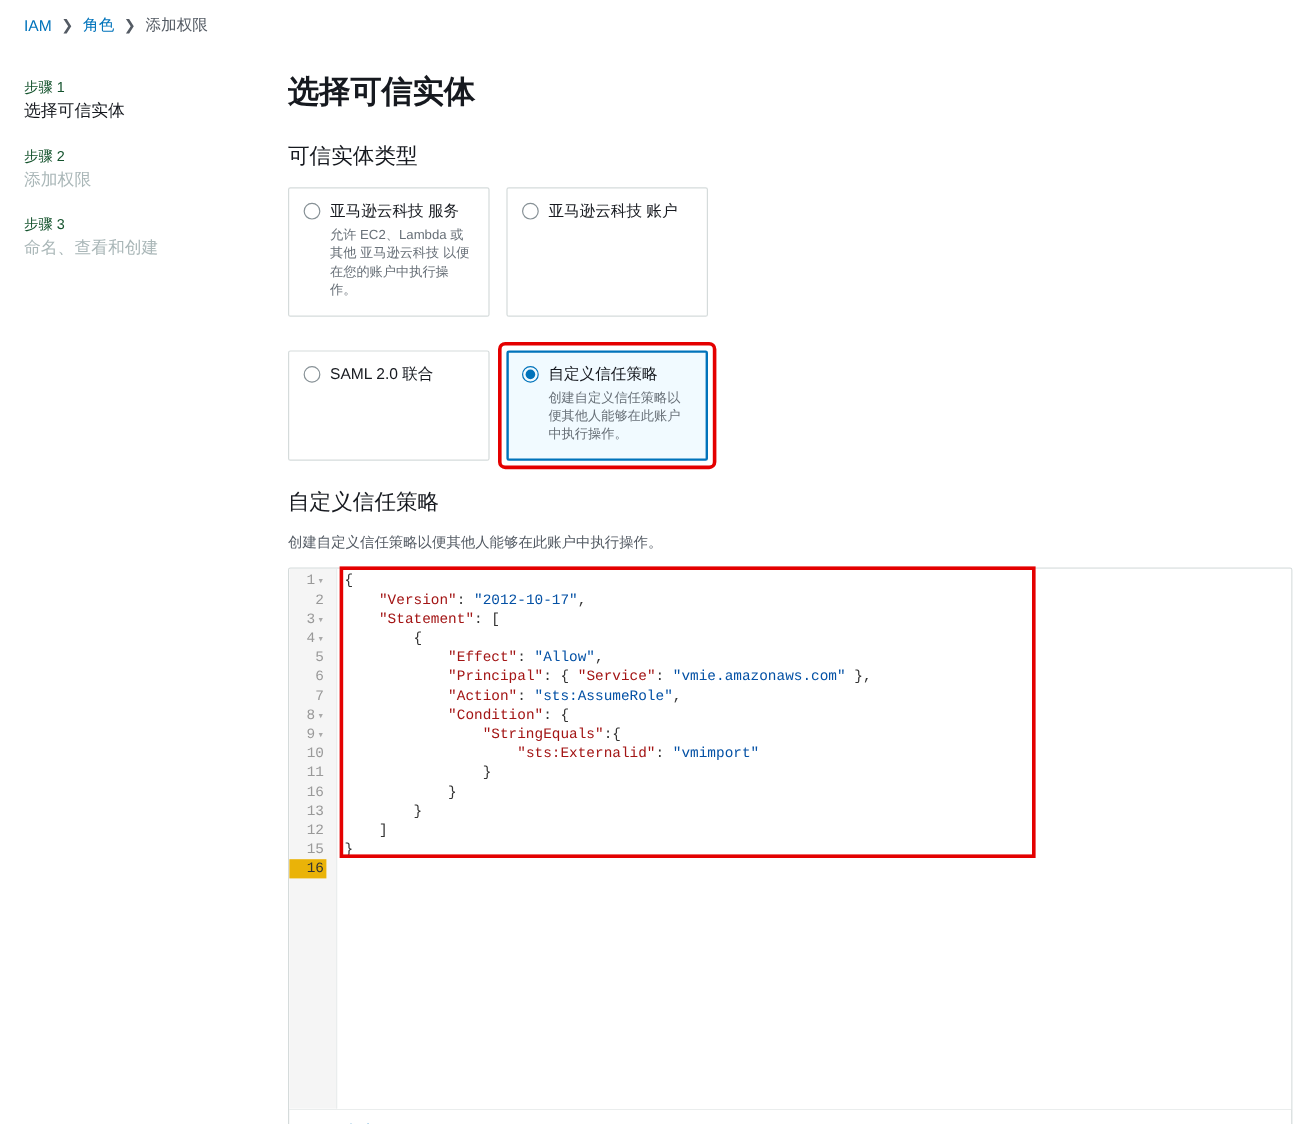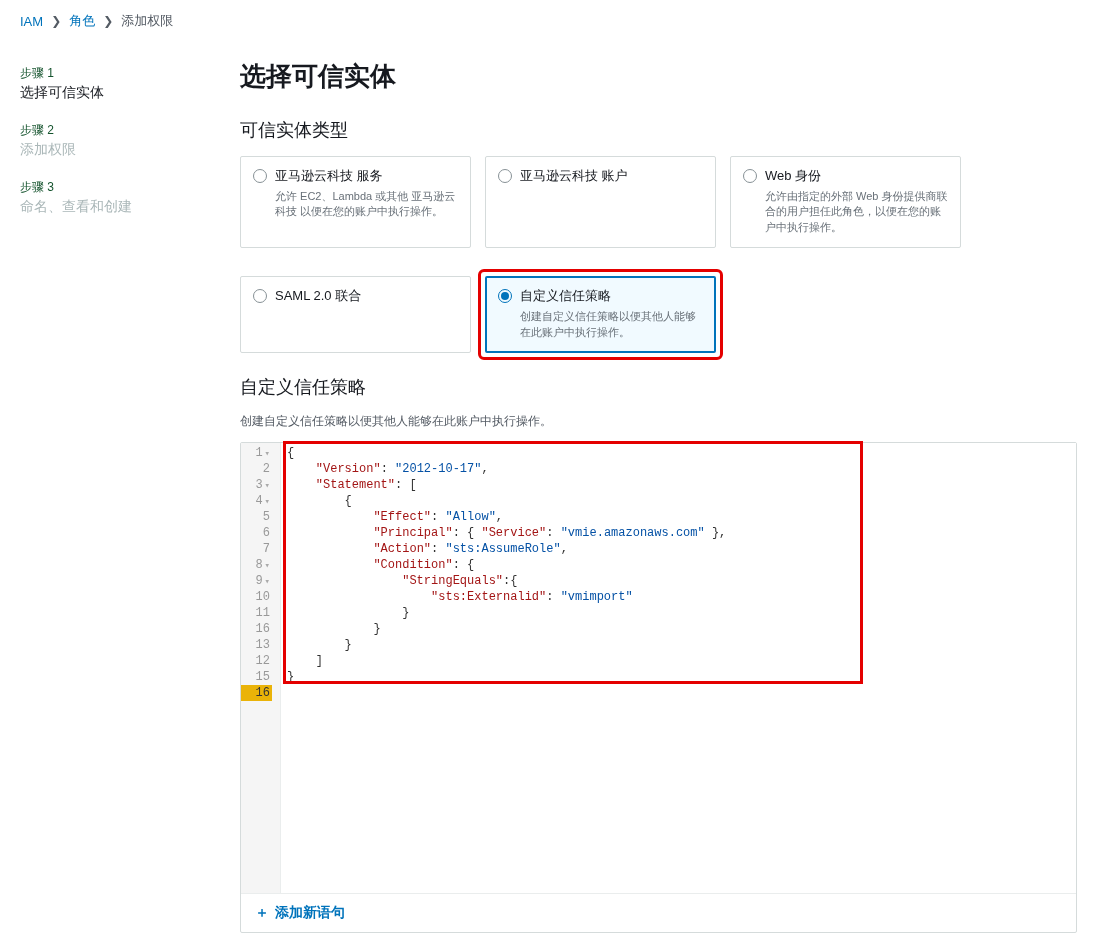--- a/index.html
+++ b/index.html
@@ -13,21 +13,21 @@
     .sidebar { width: 180px; flex-shrink: 0; }
     .step { padding: 6px 0 14px 0; }
     .step-label { font-size: 12px; color: #14532d; margin-bottom: 2px; }
     .step-title { font-size: 14px; color: #aab7b8; }
     .step.active .step-title { color: #16191f; font-weight: 500; }
     .main { flex: 1; }
     h1 { font-size: 26px; font-weight: 700; margin-bottom: 24px; color: #16191f; }
     h2 { font-size: 18px; font-weight: 400; margin-bottom: 14px; color: #16191f; }
     .section-sub { font-size: 12px; color: #545b64; margin-bottom: 12px; }
     .options-grid { display: flex; flex-wrap: wrap; gap: 14px; margin-bottom: 22px; }
-    .option-card { width: 231px; border: 1px solid #d5dbdb; border-radius: 2px; padding: 10px 12px 12px 12px; display: flex; gap: 8px; cursor: pointer; background: #fff; }
+    .option-card { width: 168px; border: 1px solid #d5dbdb; border-radius: 2px; padding: 10px 12px 12px 12px; display: flex; gap: 8px; cursor: pointer; background: #fff; }
     .option-radio { width: 14px; height: 14px; border: 1px solid #879196; border-radius: 50%; flex-shrink: 0; margin-top: 2px; position: relative; }
     .option-card.selected { background: #f1faff; border: 2px solid #0073bb; padding: 9px 11px 11px 11px; }
     .option-card.selected .option-radio { border-color: #0073bb; }
     .option-card.selected .option-radio::after { content: ""; position: absolute; width: 8px; height: 8px; background: #0073bb; border-radius: 50%; top: 2px; left: 2px; }
     .option-title { font-size: 13px; font-weight: 500; color: #16191f; margin-bottom: 4px; }
     .option-desc { font-size: 11px; color: #687078; line-height: 1.4; }
     .highlight-box { border: 3px solid #e40000; border-radius: 6px; padding: 4px; margin: -7px; }
     .highlight-box .option-card { margin: 0; }
     .editor-wrap { border: 1px solid #d5dbdb; border-radius: 2px; }
     .code-editor { display: flex; font-family: Consolas, Monaco, "Courier New", monospace; font-size: 12px; line-height: 16px; height: 450px; overflow: auto; background: #fff; position: relative; }
@@ -84,27 +84,20 @@
             <div class="option-title">亚马逊云科技 服务</div>
             <div class="option-desc">允许 EC2、Lambda 或其他 亚马逊云科技 以便在您的账户中执行操作。</div>
           </div>
         </div>
         <div class="option-card">
           <div class="option-radio"></div>
           <div>
             <div class="option-title">亚马逊云科技 账户</div>
           </div>
         </div>
-        <div class="option-card">
-          <div class="option-radio"></div>
-          <div>
-            <div class="option-title">Web 身份</div>
-            <div class="option-desc">允许由指定的外部 Web 身份提供商联合的用户担任此角色，以便在您的账户中执行操作。</div>
-          </div>
-        </div>
         <div style="flex-basis:100%;height:0;"></div>
         <div class="option-card">
           <div class="option-radio"></div>
           <div>
             <div class="option-title">SAML 2.0 联合</div>
           </div>
         </div>
         <div class="highlight-box">
           <div class="option-card selected">
             <div class="option-radio"></div>

